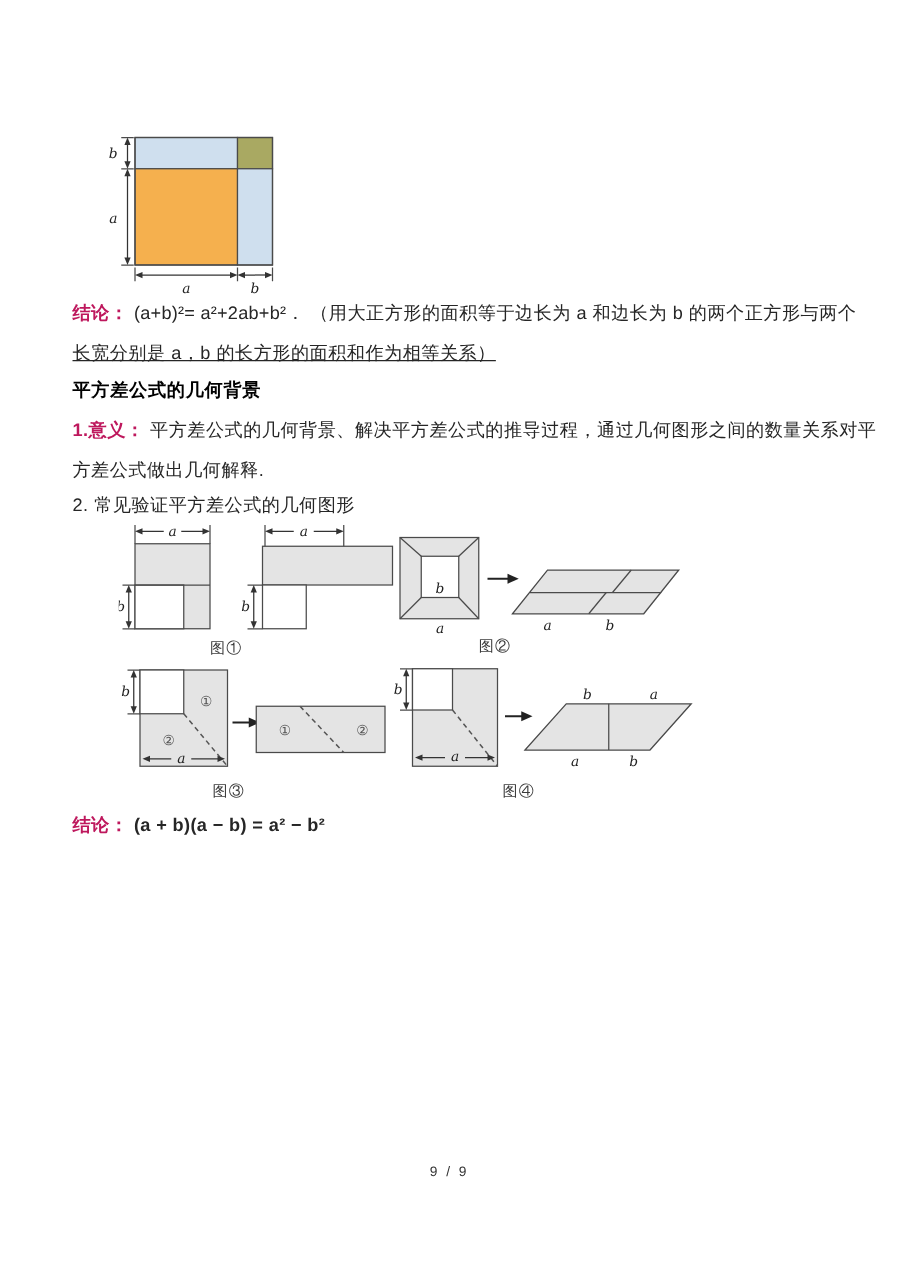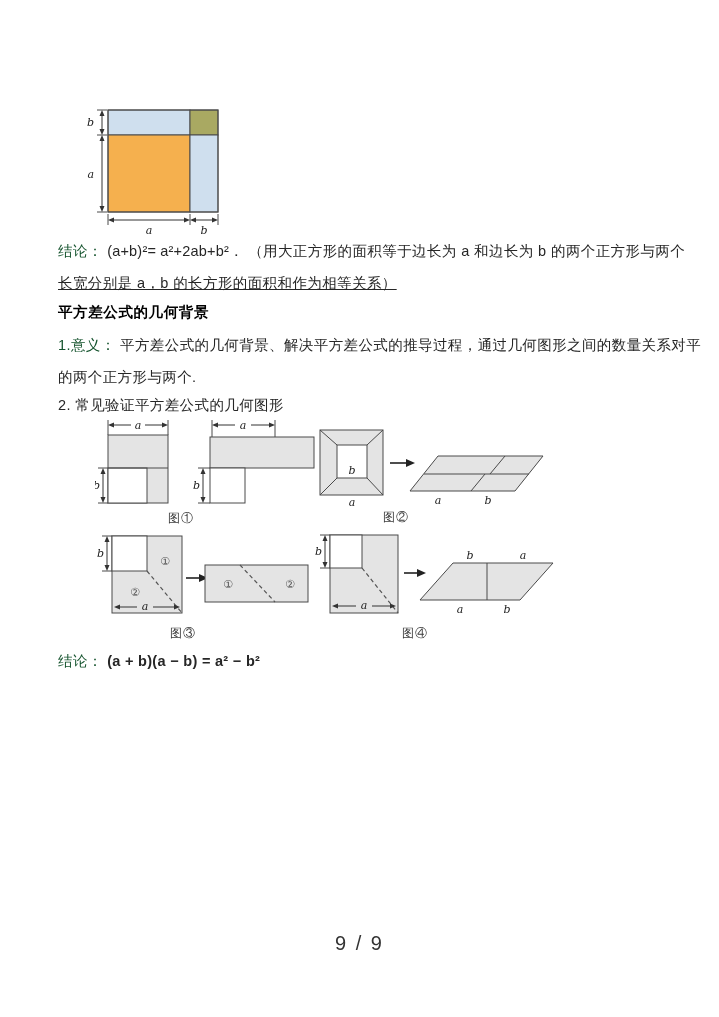--- a/index.html
+++ b/index.html
@@ -2,25 +2,25 @@
 <html><head>
 <meta charset="utf-8">
 <style>
   html,body{margin:0;padding:0;}
   body{
     width:719px;height:1017px;position:relative;background:#ffffff;
     font-family:"Liberation Sans",sans-serif;color:#262626;overflow:hidden;
   }
   .abs{position:absolute;}
   .tline{font-size:14.5px;line-height:22px;letter-spacing:0.4px;white-space:nowrap;}
-  .b{font-weight:normal;color:#14532d;}
+  .b{font-weight:bold;color:#be185d;}
   .heading{font-size:14.5px;font-weight:bold;color:#000000;letter-spacing:0.6px;}
   .formula{letter-spacing:0.2px;}
   .result-formula{font-weight:bold;letter-spacing:0.3px;}
-  .footer{width:719px;text-align:center;font-size:20px;color:#333;letter-spacing:2px;}
+  .footer{width:719px;text-align:center;font-size:11px;color:#333;letter-spacing:2px;}
   
   svg{display:block;}
   .shape{fill:#e4e4e4;stroke:#4a4a4a;stroke-width:1;}
   .white{fill:#ffffff;stroke:#4a4a4a;stroke-width:1;}
   .ln{stroke:#4a4a4a;stroke-width:1;fill:none;}
   .dim{stroke:#333;stroke-width:1;fill:none;}
   .dimh{fill:#333;stroke:none;}
   .dash{stroke:#555;stroke-width:1.2;fill:none;stroke-dasharray:4 3;}
   .tr{stroke:#222;stroke-width:1.6;fill:none;}
   .trh{fill:#222;stroke:none;}
@@ -73,21 +73,21 @@
   <span class="formula">(a+b)²= a²+2ab+b²．</span>
   <span>（用大正方形的面积等于边长为 a 和边长为 b 的两个正方形与两个</span>
 </div>
 <div class="abs tline" style="left:58px;top:272px;text-decoration:underline;">长宽分别是 a，b 的长方形的面积和作为相等关系）</div>
 
 <div class="abs heading" style="left:58px;top:303px;">平方差公式的几何背景</div>
 <div class="abs tline" style="left:58px;top:334px;">
   <span class="b">1.意义：</span>
   <span>平方差公式的几何背景、解决平方差公式的推导过程，通过几何图形之间的数量关系对平</span>
 </div>
-<div class="abs tline" style="left:58px;top:366px;">的两个正方形与两个.</div>
+<div class="abs tline" style="left:58px;top:366px;">方差公式做出几何解释.</div>
 <div class="abs tline" style="left:58px;top:394px;">2. 常见验证平方差公式的几何图形</div>
 
 <svg class="abs" style="left:95px;top:418px;" width="512" height="228" viewBox="0 0 512 228">
 
   <g>
     <rect class="shape" x="13" y="17" width="60" height="68"></rect>
     <rect class="white" x="13" y="50" width="39" height="35"></rect>
     <line class="ln" x1="13" y1="50" x2="73" y2="50"></line>
 
     <line class="ln" x1="13" y1="2" x2="13" y2="17"></line>

